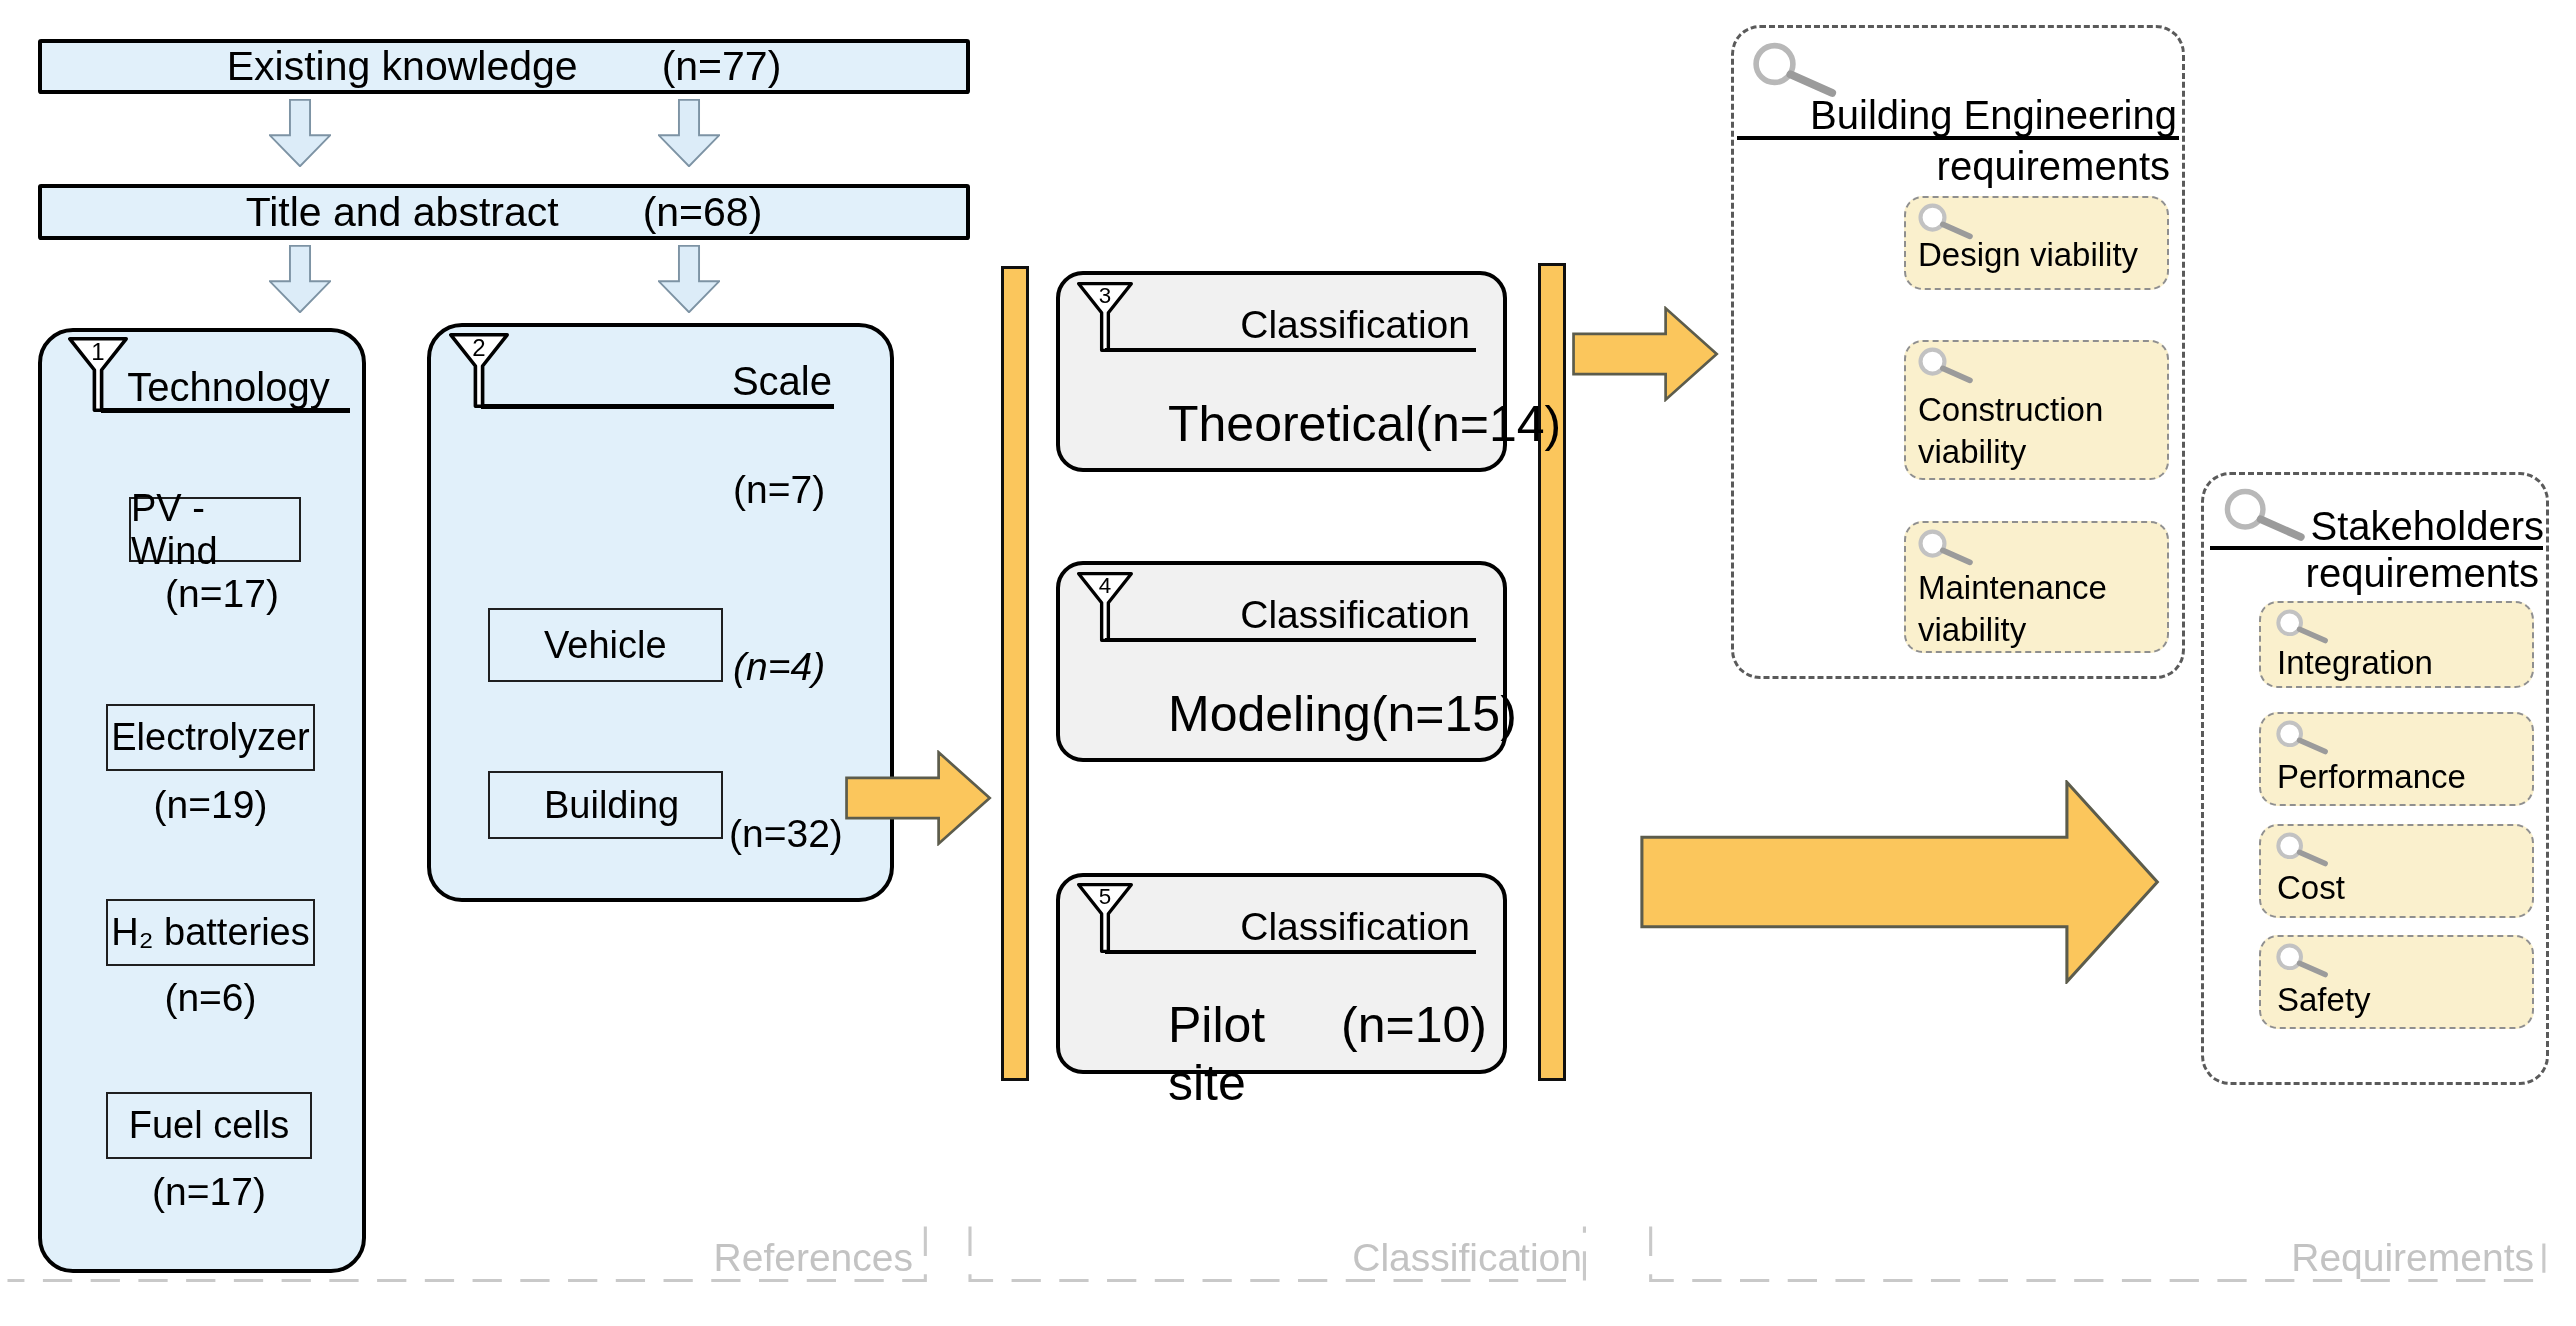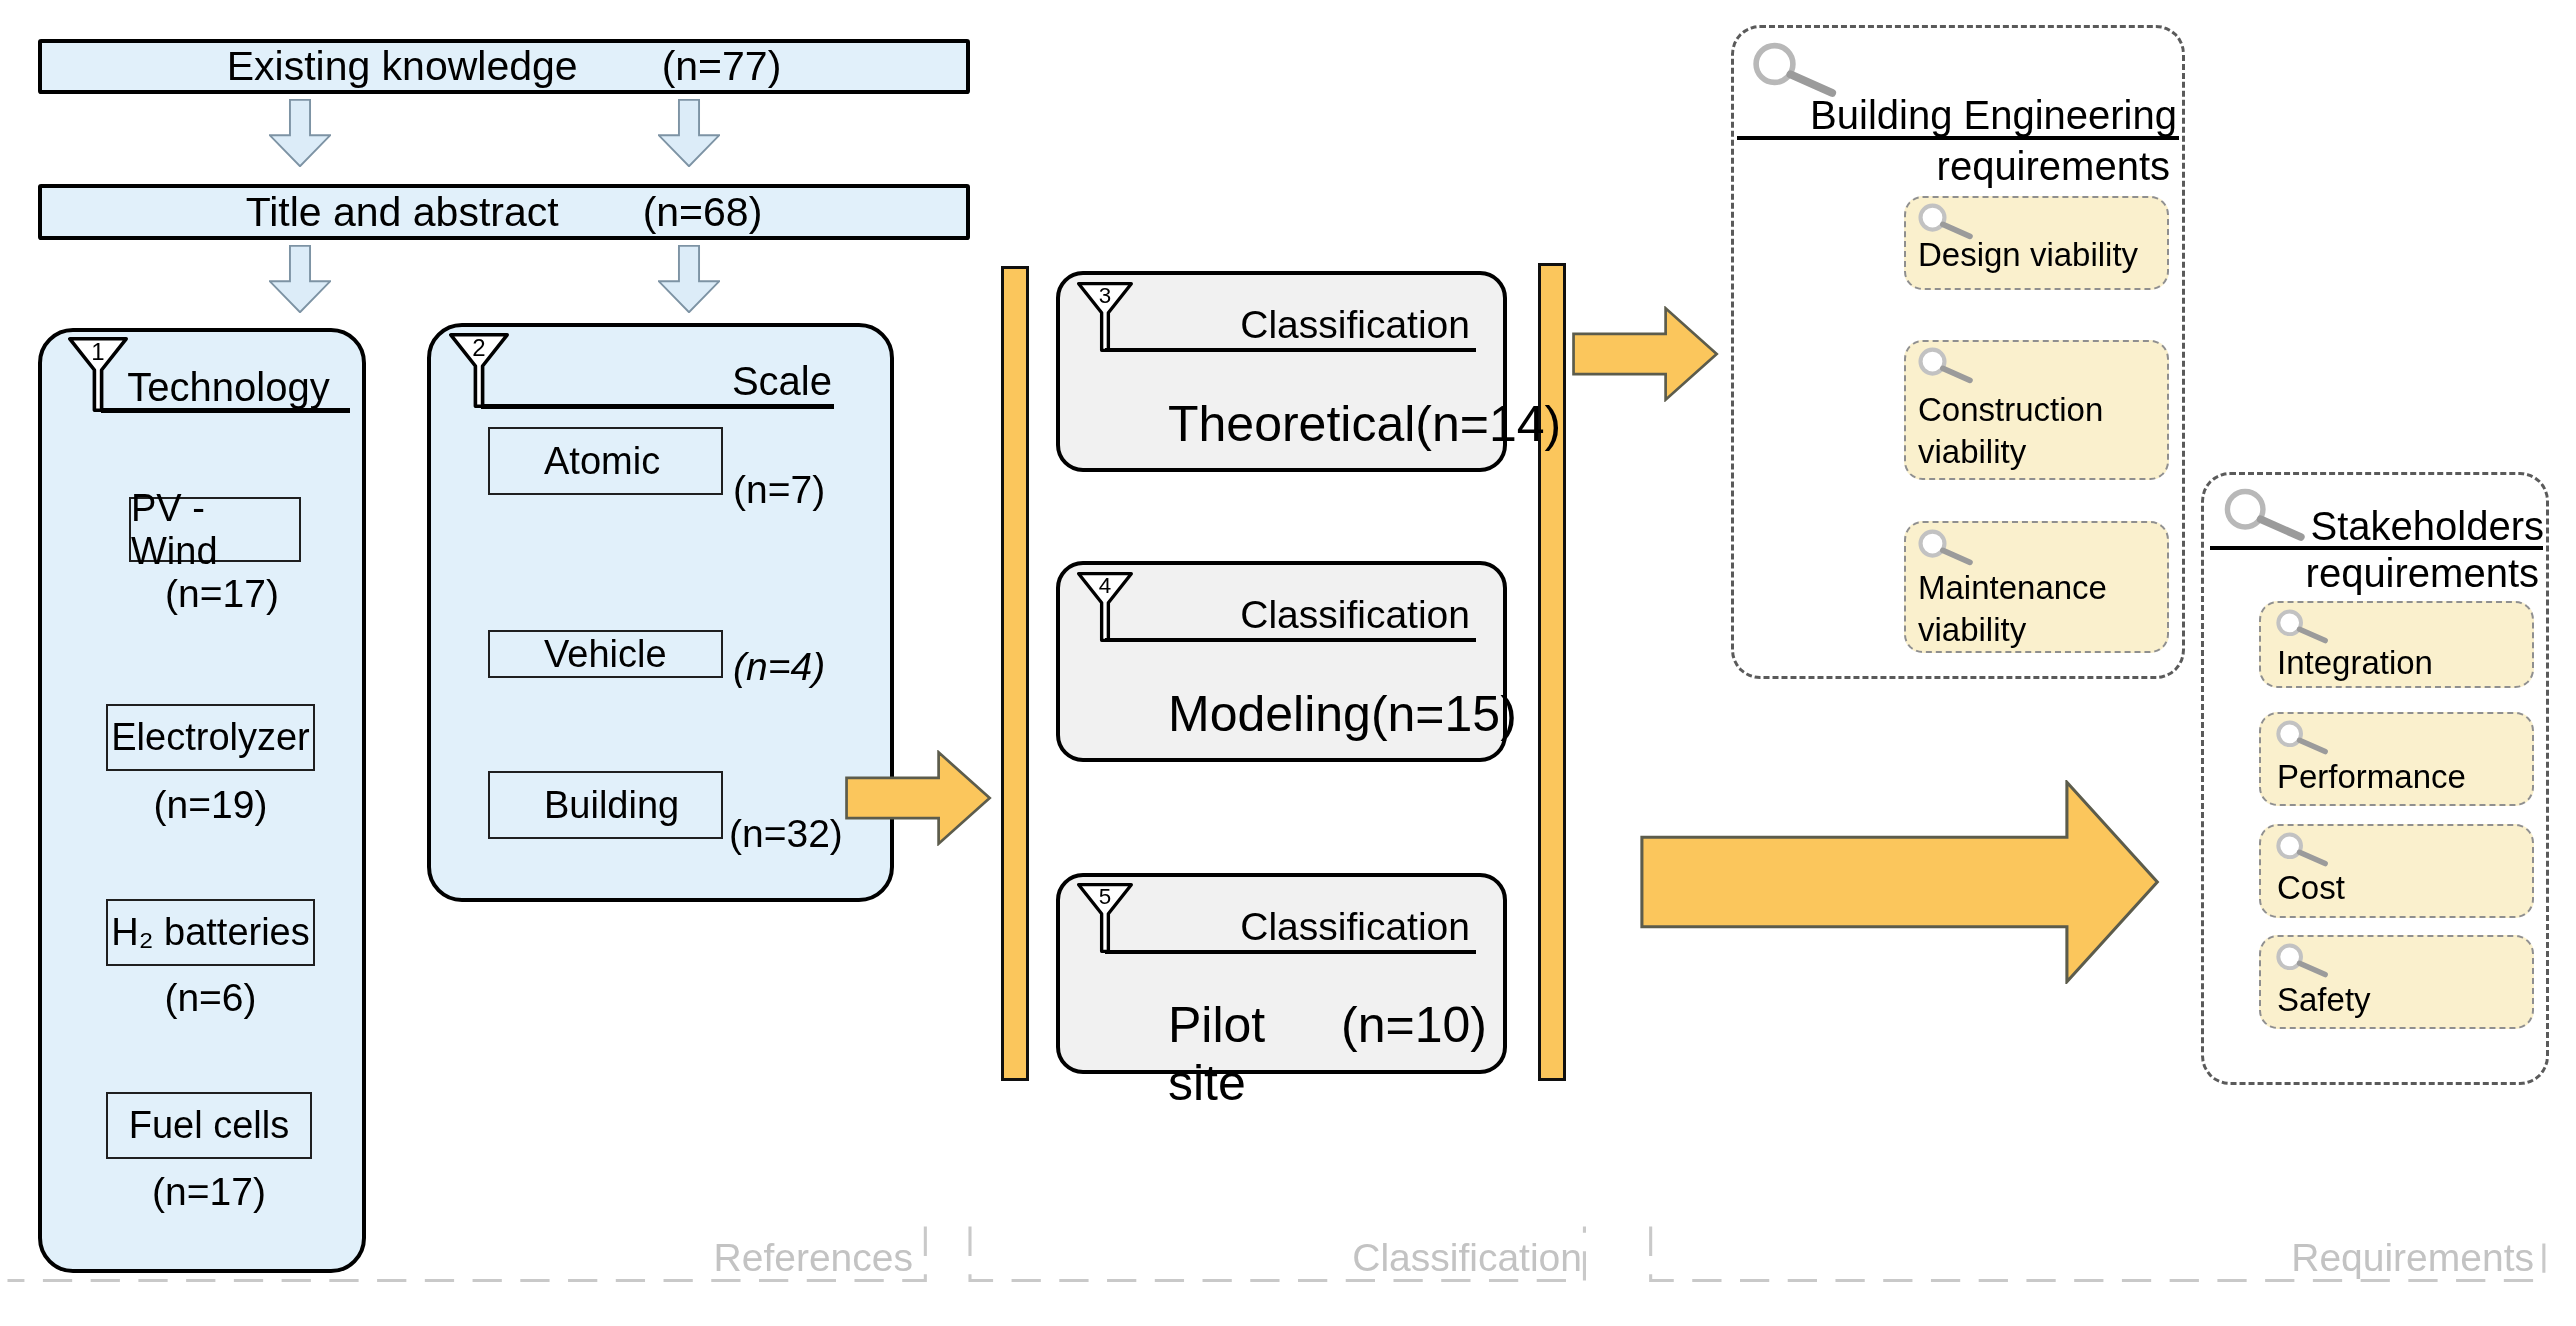--- a/index.html
+++ b/index.html
@@ -81,26 +81,23 @@
   <div class="abs count" style="left:106px;top:1170px;width:206px;">(n=17)</div>
 
   <div class="abs panel" style="left:427px;top:323px;width:467px;height:579px;"></div>
   <svg class="abs" style="left:449px;top:333px;" width="60" height="75" viewBox="0 0 100 125">
     <polygon points="3,3 97,3 56,55 56,122 44,122 44,55" fill="#fff" stroke="#000" stroke-width="6" stroke-linejoin="round"></polygon>
     <text x="50" y="38" font-size="40" text-anchor="middle" fill="#000">2</text>
   </svg>
   <div class="abs uline" style="left:481px;top:404px;width:353px;height:4.6px;"></div>
   <div class="abs ptitle right" style="left:495px;top:359px;width:337px;">Scale</div>
 
-  <div class="abs inner padleft" style="left:488px;top:427px;width:235px;height:68px;">
-    <span>Atomic</span>
-  </div>
   <div class="abs count" style="left:733px;top:468px;width:93px;text-align:left;">(n=7)</div>
 
-  <div class="abs inner padleft" style="left:488px;top:630px;width:235px;height:48px;">
+  <div class="abs inner padleft" style="left:488px;top:608px;width:235px;height:74px;">
     <span>Vehicle</span>
   </div>
   <div class="abs count" style="left:733px;top:645px;width:93px;text-align:left;font-style:italic;">(n=4)</div>
 
   <div class="abs inner padleft" style="left:488px;top:771px;width:235px;height:68px;">
     <span>Building</span>
   </div>
   <div class="abs count" style="left:729px;top:812px;width:116px;text-align:left;">(n=32)</div>
 
   <div class="abs bar" style="left:1001px;top:266px;width:28px;height:815px;"></div>

